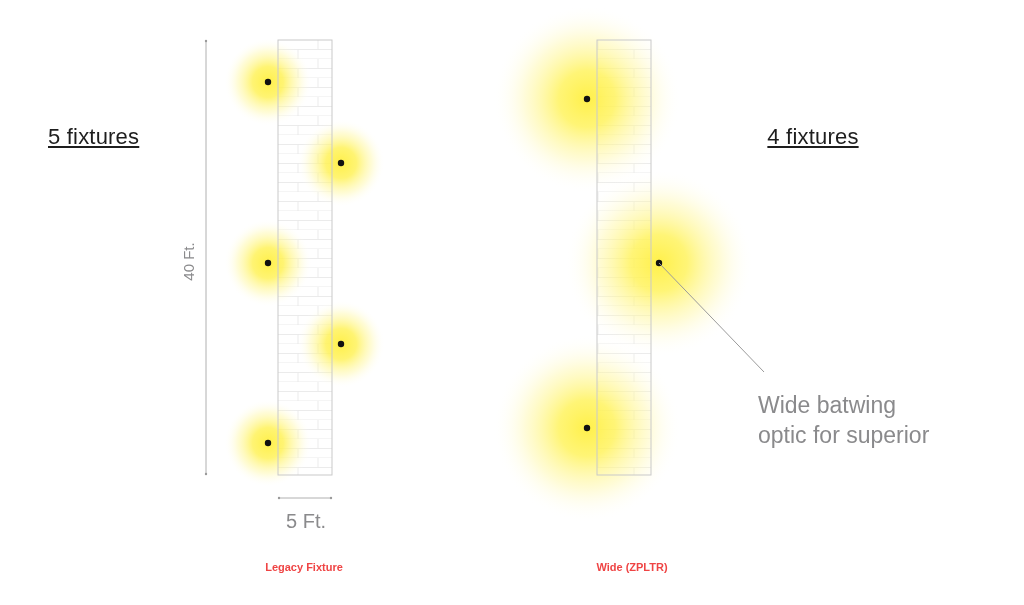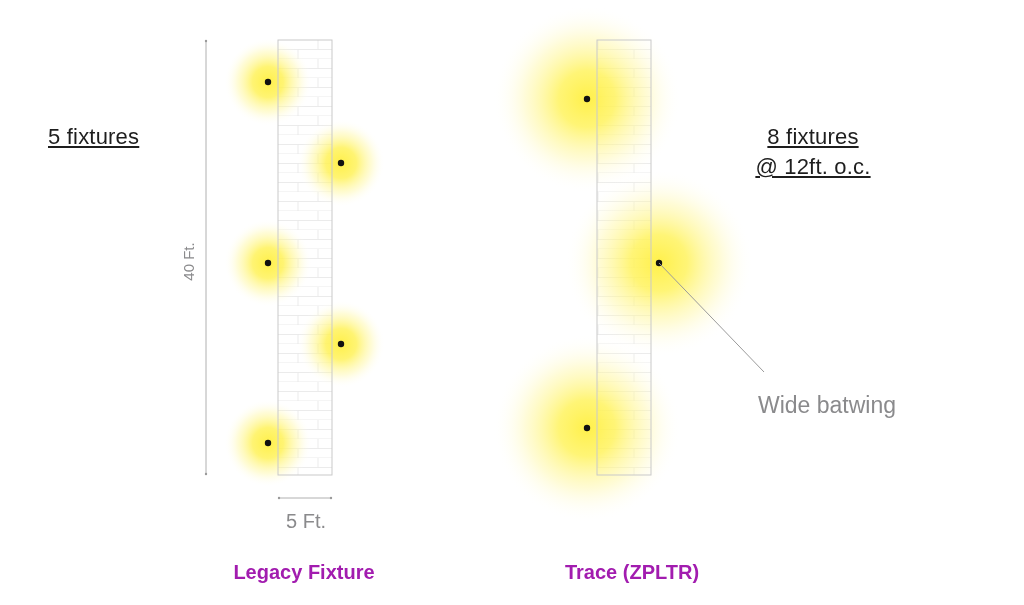--- a/index.html
+++ b/index.html
@@ -1,21 +1,21 @@
 <!DOCTYPE html>
 <html><head>
 <meta charset="utf-8">
 <style>
   html, body { margin:0; padding:0; background:#ffffff; }
   body { width:1024px; height:605px; position:relative; overflow:hidden; font-family:"Liberation Sans", sans-serif; }
   #diagram { position:absolute; left:0; top:0; }
   .abs { position:absolute; }
   .big-label { font-family:"Liberation Sans", sans-serif; font-size:22px; line-height:30px; color:#1e1e1e; letter-spacing:0.2px;text-decoration:underline; }
   .gray-label { font-family:"Liberation Sans", sans-serif; color:#8a8a8c; }
-  .title-label { font-family:"Liberation Sans", sans-serif; font-weight:bold; font-size:20px; color:#a21caf; }
+  .title-label { font-family:"Liberation Sans", sans-serif; font-weight:bold; font-size:11px; color:#ef4444; }
 </style>
 </head>
 <body>
 
 <svg id="diagram" width="1024" height="605" viewBox="0 0 1024 605" xmlns="http://www.w3.org/2000/svg">
   <defs>
     <radialGradient id="glowSmall" cx="50%" cy="50%" r="50%">
       <stop offset="0%" stop-color="#fff04a" stop-opacity="1"></stop>
       <stop offset="35%" stop-color="#fff25a" stop-opacity="0.85"></stop>
       <stop offset="70%" stop-color="#fff8a8" stop-opacity="0.45"></stop>
@@ -87,21 +87,21 @@
   <div>5 fixtures</div>
 </div>
 
 <div class="abs gray-label" style="left:158px; top:253px; width:60px; text-align:center; font-size:15px; transform:rotate(-90deg); transform-origin:center center;">40 Ft.</div>
 
 <div class="abs gray-label" style="left:278px; top:510px; width:56px; text-align:center; font-size:20px;">5 Ft.</div>
 
 <div class="abs title-label" style="left:204px; top:561px; width:200px; text-align:center;">Legacy Fixture</div>
 
 <div class="abs big-label" style="left:738px; top:122px; width:150px; text-align:center;">
-  <div>8 fixtures</div>
-  <div>@ 12ft. o.c.</div>
+  <div>4 fixtures</div>
 </div>
 
 <div class="abs gray-label" style="left:758px; top:390px; font-size:23px; line-height:30px;">
   <div>Wide batwing</div>
+  <div>optic for superior</div>
 </div>
 
-<div class="abs title-label" style="left:532px; top:561px; width:200px; text-align:center;">Trace (ZPLTR)</div>
+<div class="abs title-label" style="left:532px; top:561px; width:200px; text-align:center;">Wide (ZPLTR)</div>
 
 </body></html>

